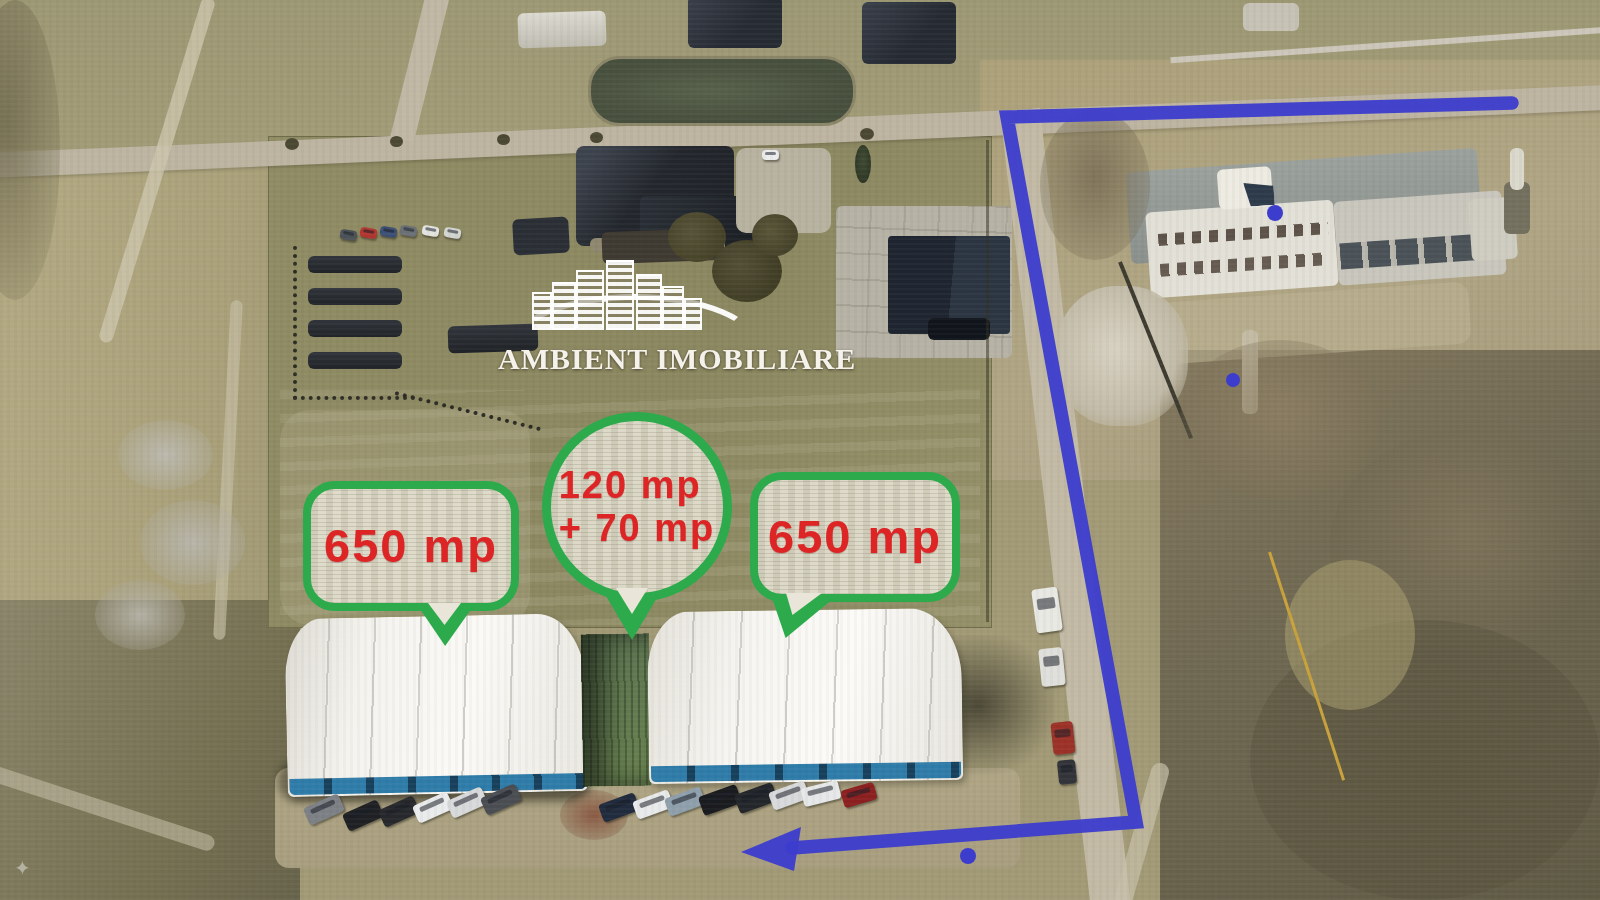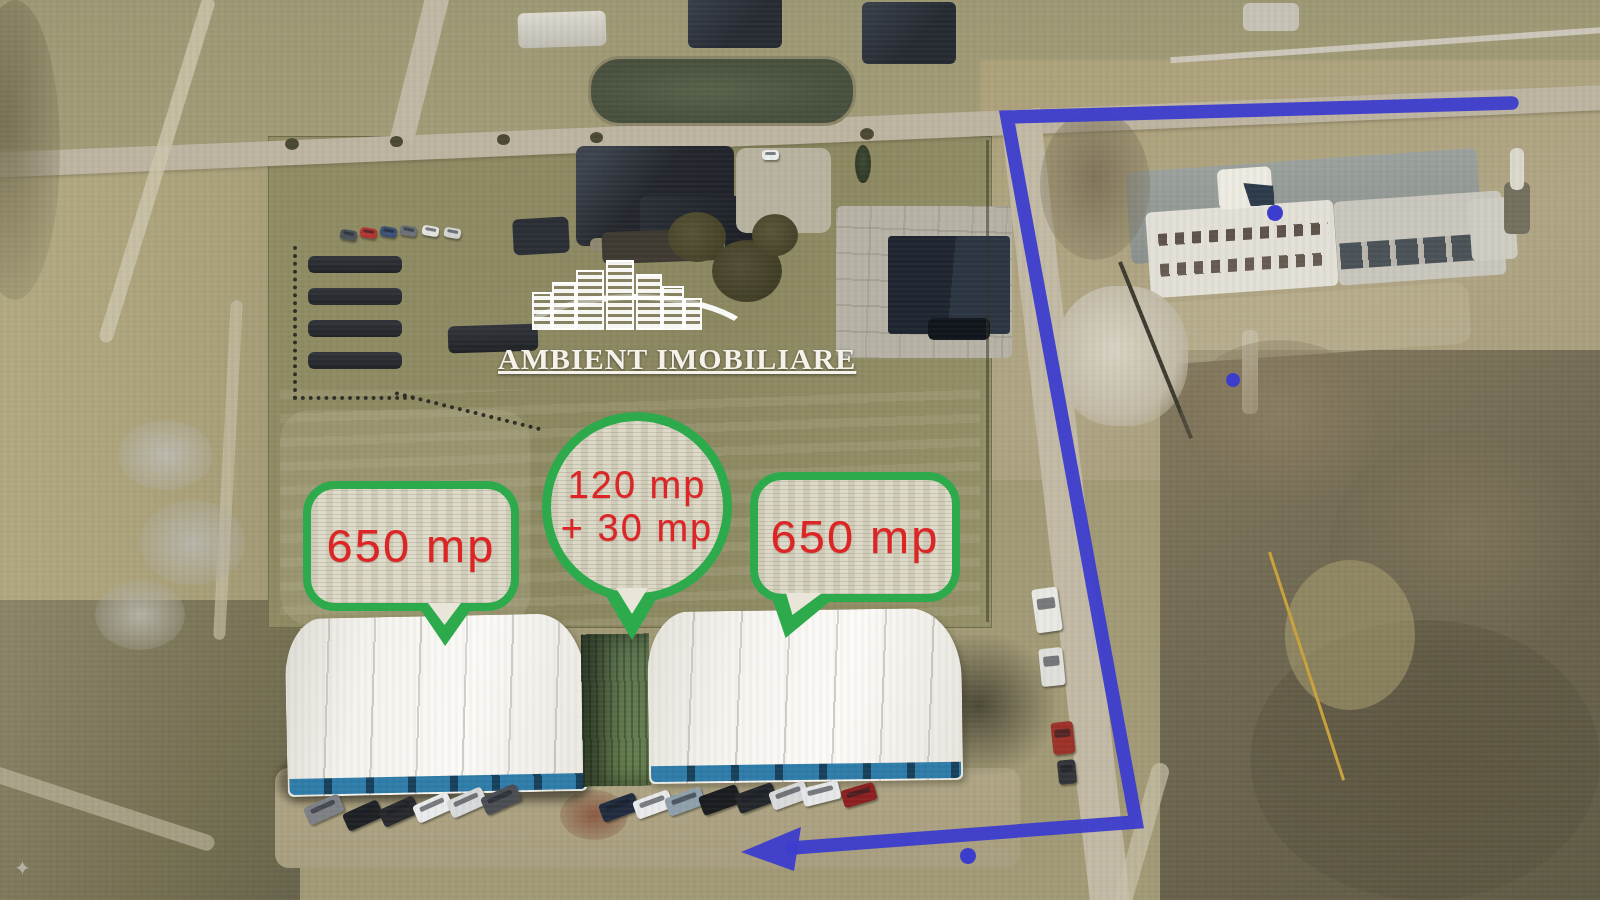--- a/index.html
+++ b/index.html
@@ -16,29 +16,29 @@
     background:
       repeating-linear-gradient(0deg, rgba(255,255,250,.03) 0 2px, transparent 2px 5px),
       repeating-linear-gradient(90deg, rgba(40,38,25,.03) 0 3px, transparent 3px 7px);}
   
   .bubble{position:absolute;z-index:9;border:8px solid var(--bubble-border-green,#2daa4b);
     background:
       repeating-linear-gradient(0deg, rgba(110,104,80,.20) 0 1px, transparent 1px 4px),
       repeating-linear-gradient(90deg, rgba(125,118,92,.14) 0 7px, transparent 7px 15px),
       rgba(238,234,222,.82);
     display:flex;align-items:center;justify-content:center;}
-  .bubble-label{color:var(--label-red,#dd2525);font-weight:normal;letter-spacing:2px;
-    text-align:center;line-height:1.12;text-shadow:0 1px 1px rgba(90,20,20,.25);}
+  .bubble-label{color:var(--label-red,#dd2525);font-weight:bold;letter-spacing:2px;
+    line-height:1.12;text-shadow:0 1px 1px rgba(90,20,20,.25);}
   .tail-outer{position:absolute;background:var(--bubble-border-green,#2daa4b);z-index:9;}
   .tail-inner{position:absolute;background:#e9e5d8;z-index:10;}
   
   .logo{position:absolute;z-index:9;text-align:center;color:#f4f2ea;
         text-shadow:0 1px 3px rgba(35,33,22,.65);}
   .logo-name{font-family:"Liberation Serif",serif;font-weight:bold;font-size:30px;
-             letter-spacing:1px;white-space:nowrap;text-decoration:underline;}
+             letter-spacing:1px;white-space:nowrap;}
   .logo-phone{font-family:"Liberation Serif",serif;font-weight:bold;font-size:31px;
               letter-spacing:1px;white-space:nowrap;margin-top:-2px;}
   .tower{position:absolute;bottom:12px;border:2px solid rgba(255,255,255,.95);
     background:repeating-linear-gradient(0deg, rgba(255,255,255,.92) 0 4px, rgba(130,124,98,.55) 4px 7px);}
   .swoosh{position:absolute;width:240px;height:96px;border-radius:50%;
     border:6px solid transparent;border-top:6px solid rgba(255,255,255,.95);}
   .ai-caption{position:absolute;z-index:10;color:rgba(255,255,255,.38);font-size:23px;
               display:flex;align-items:center;gap:10px;}
   .sparkle{font-size:20px;color:rgba(255,255,255,.42);}
   svg.route{position:absolute;inset:0;z-index:8;}
@@ -211,21 +211,21 @@
 
   <div class="bubble" style="left:303px;top:481px;width:200px;height:114px;border-radius:32px;">
     <span class="bubble-label" style="font-size:47px;">650 mp</span>
   </div>
   <div class="tail-outer" style="left:416px;top:608px;width:56px;height:38px;clip-path:polygon(6% 0,100% 0,52% 100%);"></div>
   <div class="tail-inner" style="left:428px;top:603px;width:33px;height:22px;clip-path:polygon(0 0,100% 0,50% 100%);"></div>
 
   <div class="bubble" style="left:542px;top:412px;width:172px;height:172px;border-radius:50%;border-width:9px;">
     <span class="bubble-label" style="font-size:38px;">
       <span style="display:block;">120 mp</span>
-      <span style="display:block;">+ 30 mp</span>
+      <span style="display:block;">+ 70 mp</span>
     </span>
   </div>
   <div class="tail-outer" style="left:606px;top:596px;width:52px;height:44px;clip-path:polygon(0 0,100% 0,50% 100%);"></div>
   <div class="tail-inner" style="left:616px;top:588px;width:32px;height:26px;clip-path:polygon(0 0,100% 0,50% 100%);"></div>
 
   <div class="bubble" style="left:750px;top:472px;width:194px;height:114px;border-radius:32px;">
     <span class="bubble-label" style="font-size:47px;">650 mp</span>
   </div>
   <div class="tail-outer" style="left:772px;top:598px;width:62px;height:40px;clip-path:polygon(0 0,100% 0,22% 100%);"></div>
   <div class="tail-inner" style="left:786px;top:593px;width:36px;height:22px;clip-path:polygon(0 0,100% 0,18% 100%);"></div>

